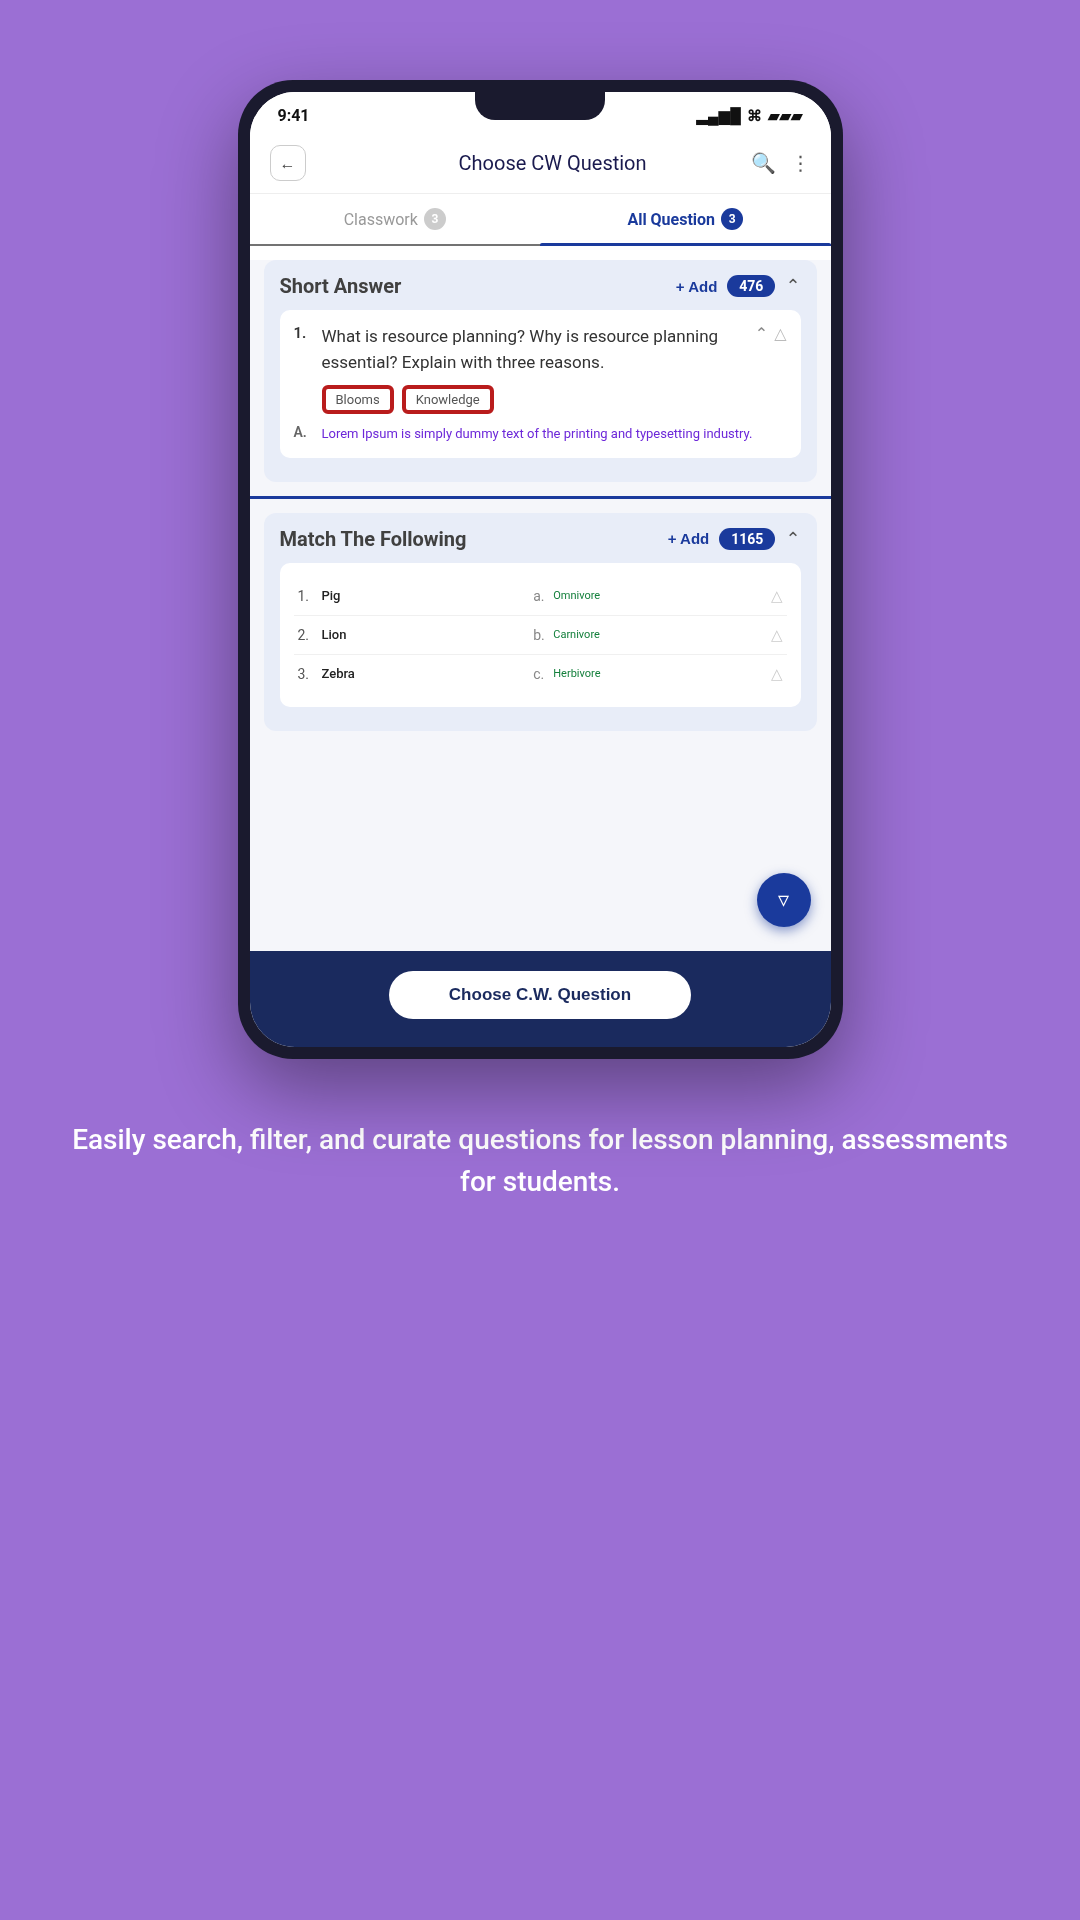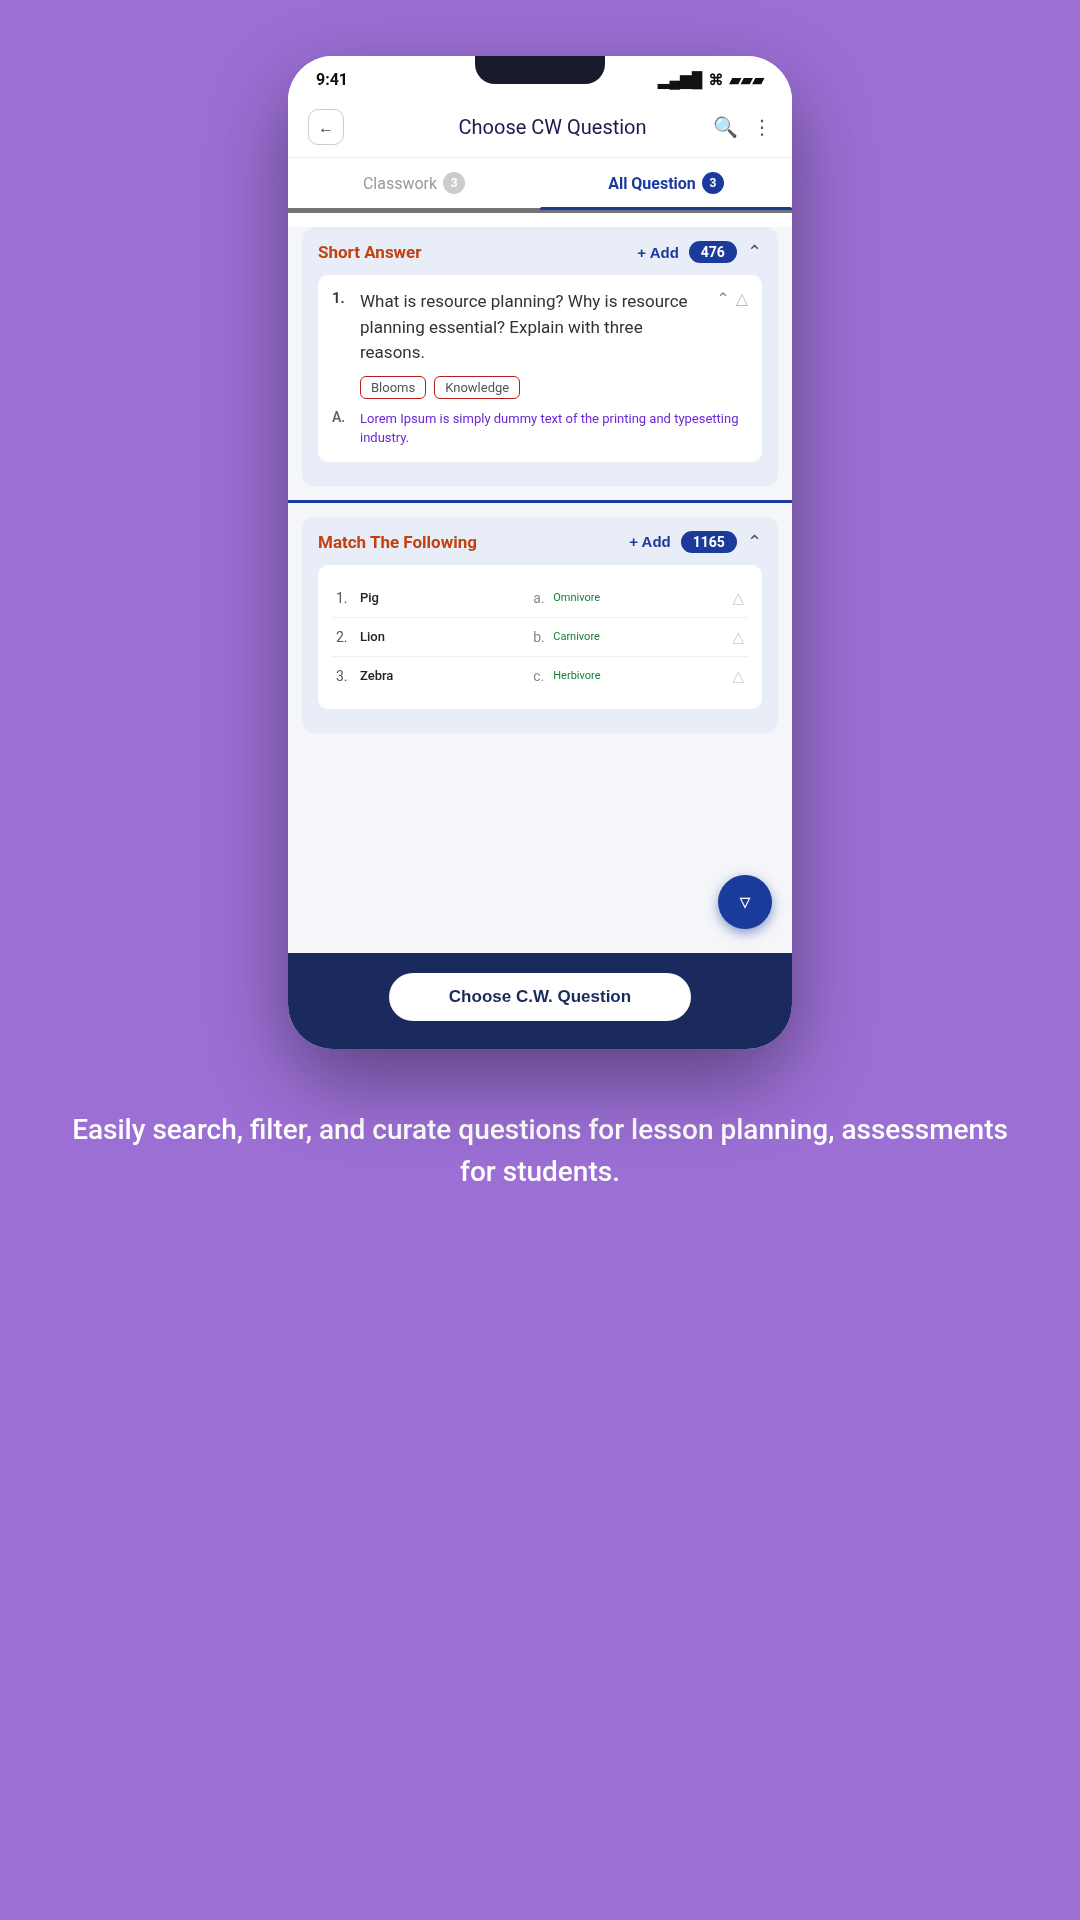--- a/index.html
+++ b/index.html
@@ -9,24 +9,25 @@
       min-height: 1920px;
       background: #9b6fd4;
       font-family: -apple-system, BlinkMacSystemFont, 'Segoe UI', Roboto, sans-serif;
       display: flex;
       flex-direction: column;
       align-items: center;
     }
 
     
     .phone-wrapper {
-      margin-top: 56px;
-      width: 504px;
+      margin-top: 80px;
+      width: 605px;
       background: #1a1a2e;
       border-radius: 55px;
+      padding: 12px;
       box-shadow: 0 30px 80px rgba(0,0,0,0.4);
       position: relative;
     }
     .phone-inner {
       background: #ffffff;
       border-radius: 45px;
       overflow: hidden;
       position: relative;
     }
 
@@ -97,21 +98,21 @@
     }
     .header-icon {
       font-size: 20px;
       color: #555;
       cursor: pointer;
     }
 
     
     .tabs {
       display: flex;
-      border-bottom: 5px solid #737373;
+      border-bottom: 2px solid #737373;
       background: #fff;
     }
     .tab {
       flex: 1;
       padding: 14px 0;
       text-align: center;
       font-size: 16px;
       cursor: pointer;
       color: #999;
       position: relative;
@@ -165,23 +166,23 @@
       border-radius: 12px;
       padding: 14px 16px;
     }
     .section-header {
       display: flex;
       align-items: center;
       gap: 10px;
       margin-bottom: 12px;
     }
     .section-title {
-      font-size: 17px;
+      font-size: 20px;
       font-weight: 700;
-      color: #c2410c;
+      color: #404040;
       flex: 1;
     }
     .add-btn {
       background: transparent;
       border: none;
       color: #1a3a9c;
       font-size: 15px;
       font-weight: 600;
       cursor: pointer;
       display: flex;
@@ -244,21 +245,21 @@
       color: #bbb;
     }
 
     
     .tags-row {
       display: flex;
       gap: 8px;
       margin: 10px 0 10px 28px;
     }
     .tag {
-      border: 1px solid #b91c1c;
+      border: 4px solid #b91c1c;
       border-radius: 6px;
       padding: 3px 10px;
       font-size: 13px;
       color: #555;
     }
 
     
     .answer-row {
       display: flex;
       align-items: flex-start;

